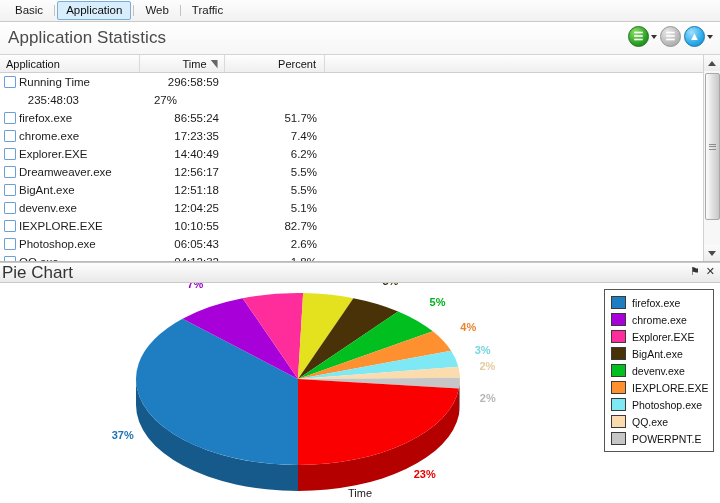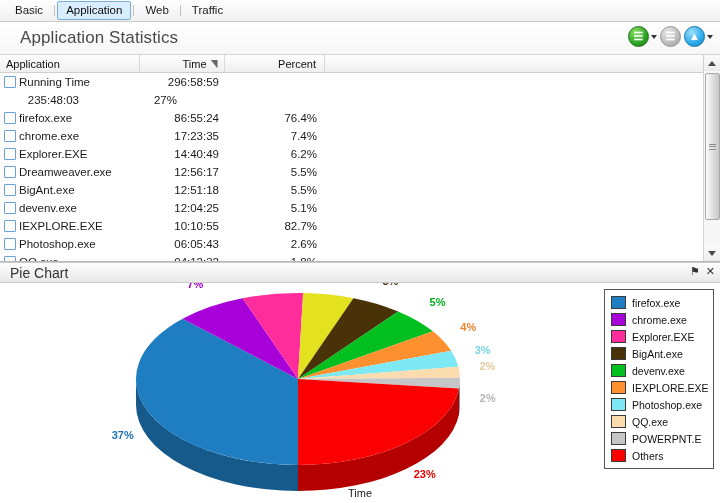--- a/index.html
+++ b/index.html
@@ -27,21 +27,21 @@
   .tabsep{width:1px;height:11px;background:#c2c2c2;margin:0 2px;}
 
   
   .titlebar{
     height:32px;flex:0 0 32px;position:relative;
     background:linear-gradient(#ffffff,#f6f6f6);
     border-bottom:1px solid #d4d4d4;
     display:flex;align-items:center;
   }
   .titlebar h1{
-    margin:12px;padding-left:8px;font-size:17px;font-weight:400;color:#4a4a4a;
+    margin:0;padding-left:8px;font-size:17px;font-weight:400;color:#4a4a4a;
     letter-spacing:.1px;
   }
   .toolbar{position:absolute;right:6px;top:4px;display:flex;align-items:center;gap:1px;}
   .tbtn{display:flex;align-items:center;padding:0 1px;}
   .circ{width:19px;height:19px;border-radius:50%;position:relative;display:block;}
   .circ.green{background:radial-gradient(circle at 35% 28%,#8fe06a,#29a024 62%,#1d7a1b);border:1px solid #1c6f19;}
   .circ.gray{background:radial-gradient(circle at 35% 28%,#e8e8e8,#b9b9b9 62%,#9b9b9b);border:1px solid #949494;}
   .circ.blue{background:radial-gradient(circle at 35% 28%,#9ee0ff,#2aa8e8 62%,#1482bb);border:1px solid #1176ab;}
   .circ .glyph{position:absolute;inset:0;display:flex;align-items:center;justify-content:center;
     color:#fff;font-size:11px;line-height:1;font-weight:bold;}
@@ -100,21 +100,21 @@
   .grip i{display:block;height:1px;background:#8c8c8c;}
 
   
   .panel{flex:0 0 241px;display:flex;flex-direction:column;background:#fff;}
   .panelbar{
     height:19px;flex:0 0 19px;display:flex;align-items:center;
     background:linear-gradient(#fdfdfd,#e9e9e9);
     border-top:1px solid #c9c9c9;border-bottom:1px solid #c9c9c9;
     position:relative;
   }
-  .panelbar .ptitle{padding-left:10px;font-size:14px;color:#333;}
+  .panelbar .ptitle{padding-left:2px;font-size:17px;color:#333;}
   .pbtns{position:absolute;right:5px;top:2px;display:flex;gap:6px;align-items:center;color:#333;font-size:11px;}
   .panelbody{flex:1 1 auto;position:relative;background:#fff;overflow:hidden;}
 
   .chartarea{position:absolute;left:0;top:0;width:595px;height:215px;}
   .axislabel{
     position:absolute;left:0;right:0;bottom:4px;text-align:center;
     font-size:11px;color:#1b1b1b;
   }
 
   .legendbox{
@@ -190,21 +190,21 @@
           <div class="trow">
             <div class="td c1">235:48:03</div>
             <div class="td c2">27%</div>
           </div>
           <div class="trow">
             <div class="td c0">
               <span class="chk"></span>
               <span>firefox.exe</span>
             </div>
             <div class="td c1">86:55:24</div>
-            <div class="td c2">76.4%</div>
+            <div class="td c2">51.7%</div>
           </div>
           <div class="trow">
             <div class="td c0">
               <span class="chk"></span>
               <span>chrome.exe</span>
             </div>
             <div class="td c1">17:23:35</div>
             <div class="td c2">7.4%</div>
           </div>
           <div class="trow">
@@ -359,21 +359,17 @@
             <span class="legtext">Photoshop.exe</span>
           </div>
           <div class="legitem">
             <span class="swatch" style="background:#fadcae"></span>
             <span class="legtext">QQ.exe</span>
           </div>
           <div class="legitem">
             <span class="swatch" style="background:#c6c6c6"></span>
             <span class="legtext">POWERPNT.E</span>
           </div>
-          <div class="legitem">
-            <span class="swatch" style="background:#fb0000"></span>
-            <span class="legtext">Others</span>
-          </div>
         </div>
     </div>
   </div>
 
 </div>
 
 </body></html>

